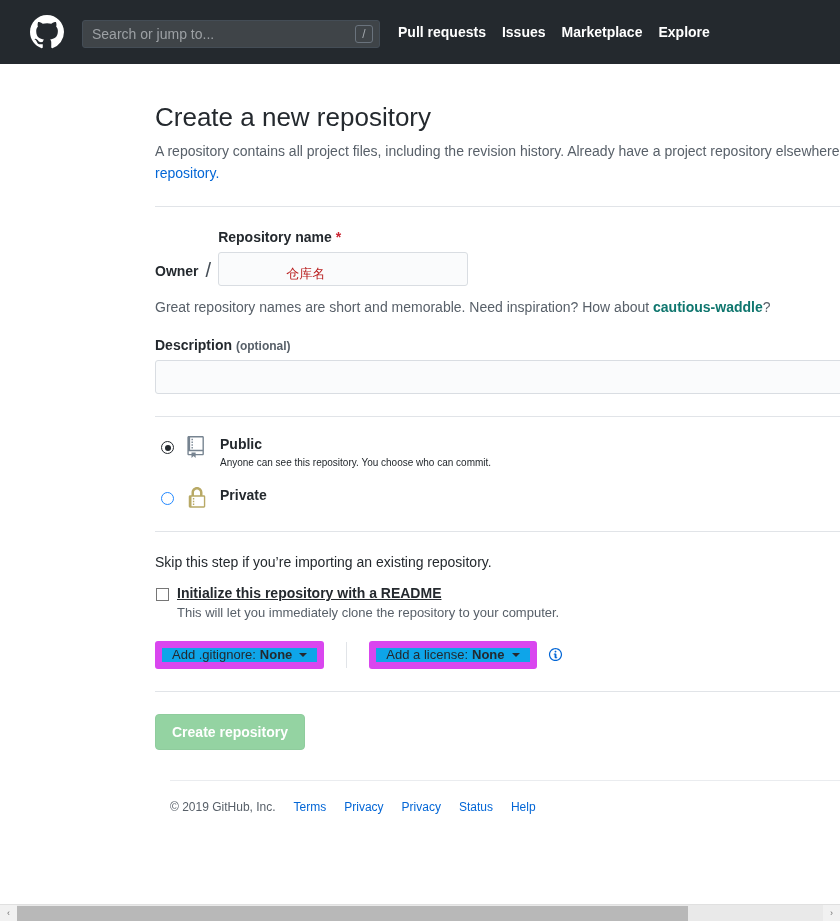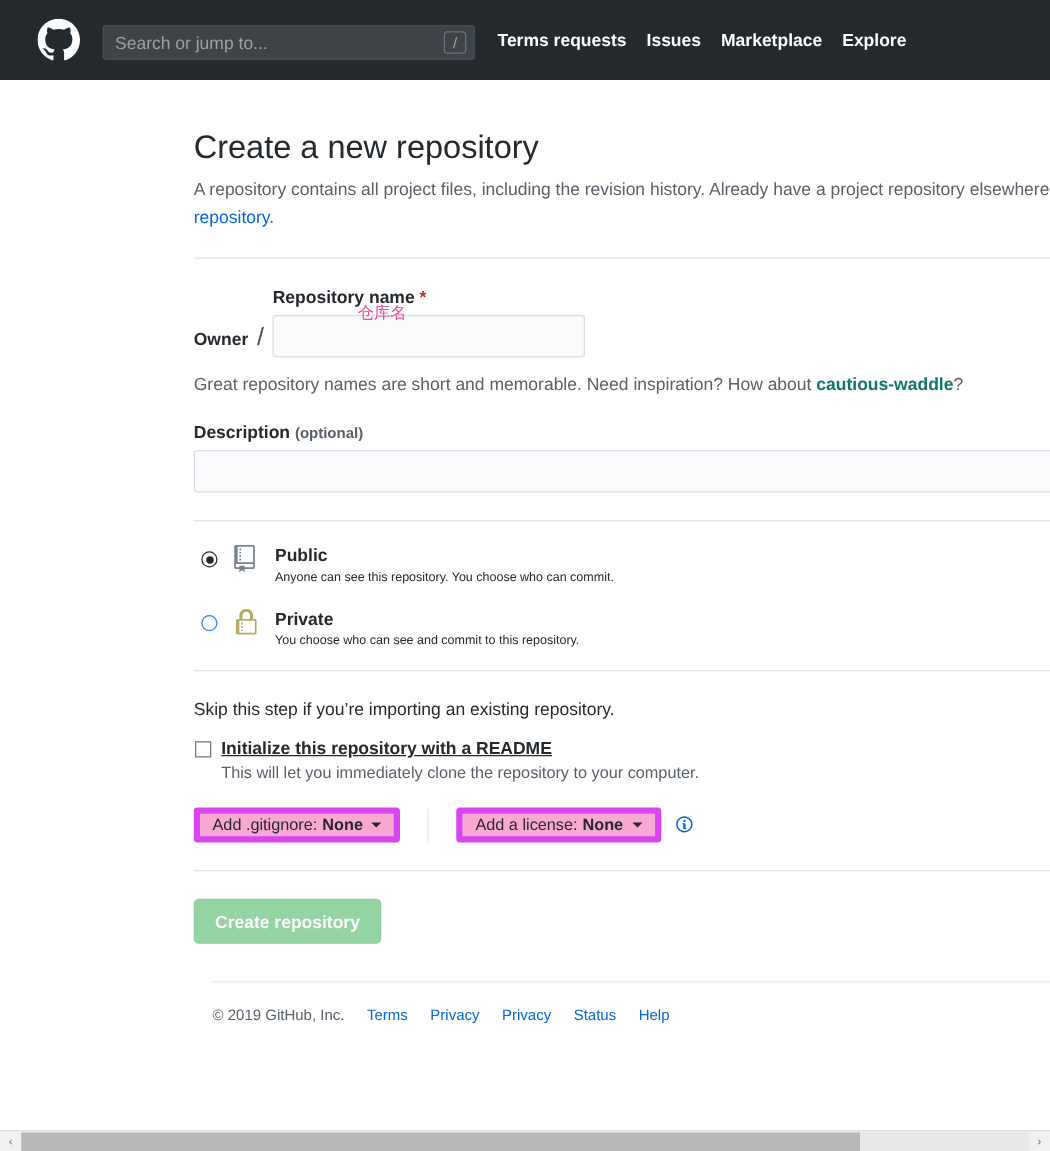--- a/index.html
+++ b/index.html
@@ -177,22 +177,22 @@
     font-size: 14px;
     padding: 0 8px;
     color: #24292e;
     font-family: "Liberation Sans", sans-serif;
     outline: none;
   }
   .repo-input { width: 250px; }
   .cn-annot {
     position: absolute;
     left: 68px;
-    top: 12px;
-    color: #ec4899;
+    top: 36px;
+    color: #b91c1c;
     font-size: 13px;
     font-family: "DejaVu Sans", sans-serif;
     pointer-events: none;
     white-space: nowrap;
   }
 
   .hint {
     font-size: 14px;
     color: #586069;
     margin-top: 13px;
@@ -258,22 +258,22 @@
   .cb-title { font-size: 14px; font-weight: bold; color: #24292e; text-decoration: underline; }
   .cb-desc { font-size: 13px; color: #586069; margin-top: 4px; margin-left: 22px; }
 
   .select-row {
     display: flex;
     align-items: center;
     margin-top: 21px;
   }
   .select-btn {
     height: 28px;
-    background: #f9a8d4;
-    border: 5px solid #d946ef;
+    background: #0ea5e9;
+    border: 7px solid #d946ef;
     border-radius: 3px;
     padding: 0 10px;
     font-size: 13px;
     color: #24292e;
     display: flex;
     align-items: center;
     cursor: pointer;
     font-family: "Liberation Sans", sans-serif;
   }
   .select-btn b { margin-left: 4px; }
@@ -372,21 +372,21 @@
           <path d="M8 0C3.58 0 0 3.58 0 8c0 3.54 2.29 6.53 5.47 7.59.4.07.55-.17.55-.38 0-.19-.01-.82-.01-1.49-2.01.37-2.53-.49-2.69-.94-.09-.23-.48-.94-.82-1.13-.28-.15-.68-.52-.01-.53.63-.01 1.08.58 1.23.82.72 1.21 1.87.87 2.33.66.07-.52.28-.87.51-1.07-1.78-.2-3.64-.89-3.64-3.95 0-.87.31-1.59.82-2.15-.08-.2-.36-1.02.08-2.12 0 0 .67-.21 2.2.82.64-.18 1.32-.27 2-.27s1.36.09 2 .27c1.53-1.04 2.2-.82 2.2-.82.44 1.1.16 1.92.08 2.12.51.56.82 1.27.82 2.15 0 3.07-1.87 3.75-3.65 3.95.29.25.54.73.54 1.48 0 1.07-.01 1.93-.01 2.2 0 .21.15.46.55.38A8.012 8.012 0 0016 8c0-4.42-3.58-8-8-8z"></path>
         </svg>
       </span>
 
       <div class="search-wrap">
         <input class="search-input" type="text" placeholder="Search or jump to..." value="" style="">
         <span class="slash-badge">/</span>
       </div>
 
       <nav class="nav">
-        <a href="#">Terms requests</a>
+        <a href="#">Pull requests</a>
         <a href="#">Issues</a>
         <a href="#">Marketplace</a>
         <a href="#">Explore</a>
       </nav>
     </div>
 
     <div id="main">
 
       <h1 class="page-title">Create a new repository</h1>
 
@@ -448,21 +448,20 @@
 
         <div class="vis-row">
           <span class="radio unchecked"></span>
           <span class="vis-icon">
             <svg width="20" height="22" viewBox="0 0 12 16" fill="#b8a965" aria-hidden="true">
               <path d="M4 13H3v-1h1v1zm8-6v7c0 .55-.45 1-1 1H1c-.55 0-1-.45-1-1V7c0-.55.45-1 1-1h1V4c0-2.2 1.8-4 4-4s4 1.8 4 4v2h1c.55 0 1 .45 1 1zM3.8 6h4.4V4c0-1.21-.99-2.2-2.2-2.2-1.21 0-2.2.99-2.2 2.2v2zM11 7H2v7h9V7zM4 8H3v1h1V8zm0 2H3v1h1v-1z"></path>
             </svg>
           </span>
           <div class="vis-text">
             <div class="vis-title">Private</div>
-            <div class="vis-desc">You choose who can see and commit to this repository.</div>
           </div>
         </div>
       </div>
 
       <hr class="divider3">
 
       <div class="skip-note">Skip this step if you’re importing an existing repository.</div>
 
       <div class="cb-row">
         <span class="checkbox"></span>

